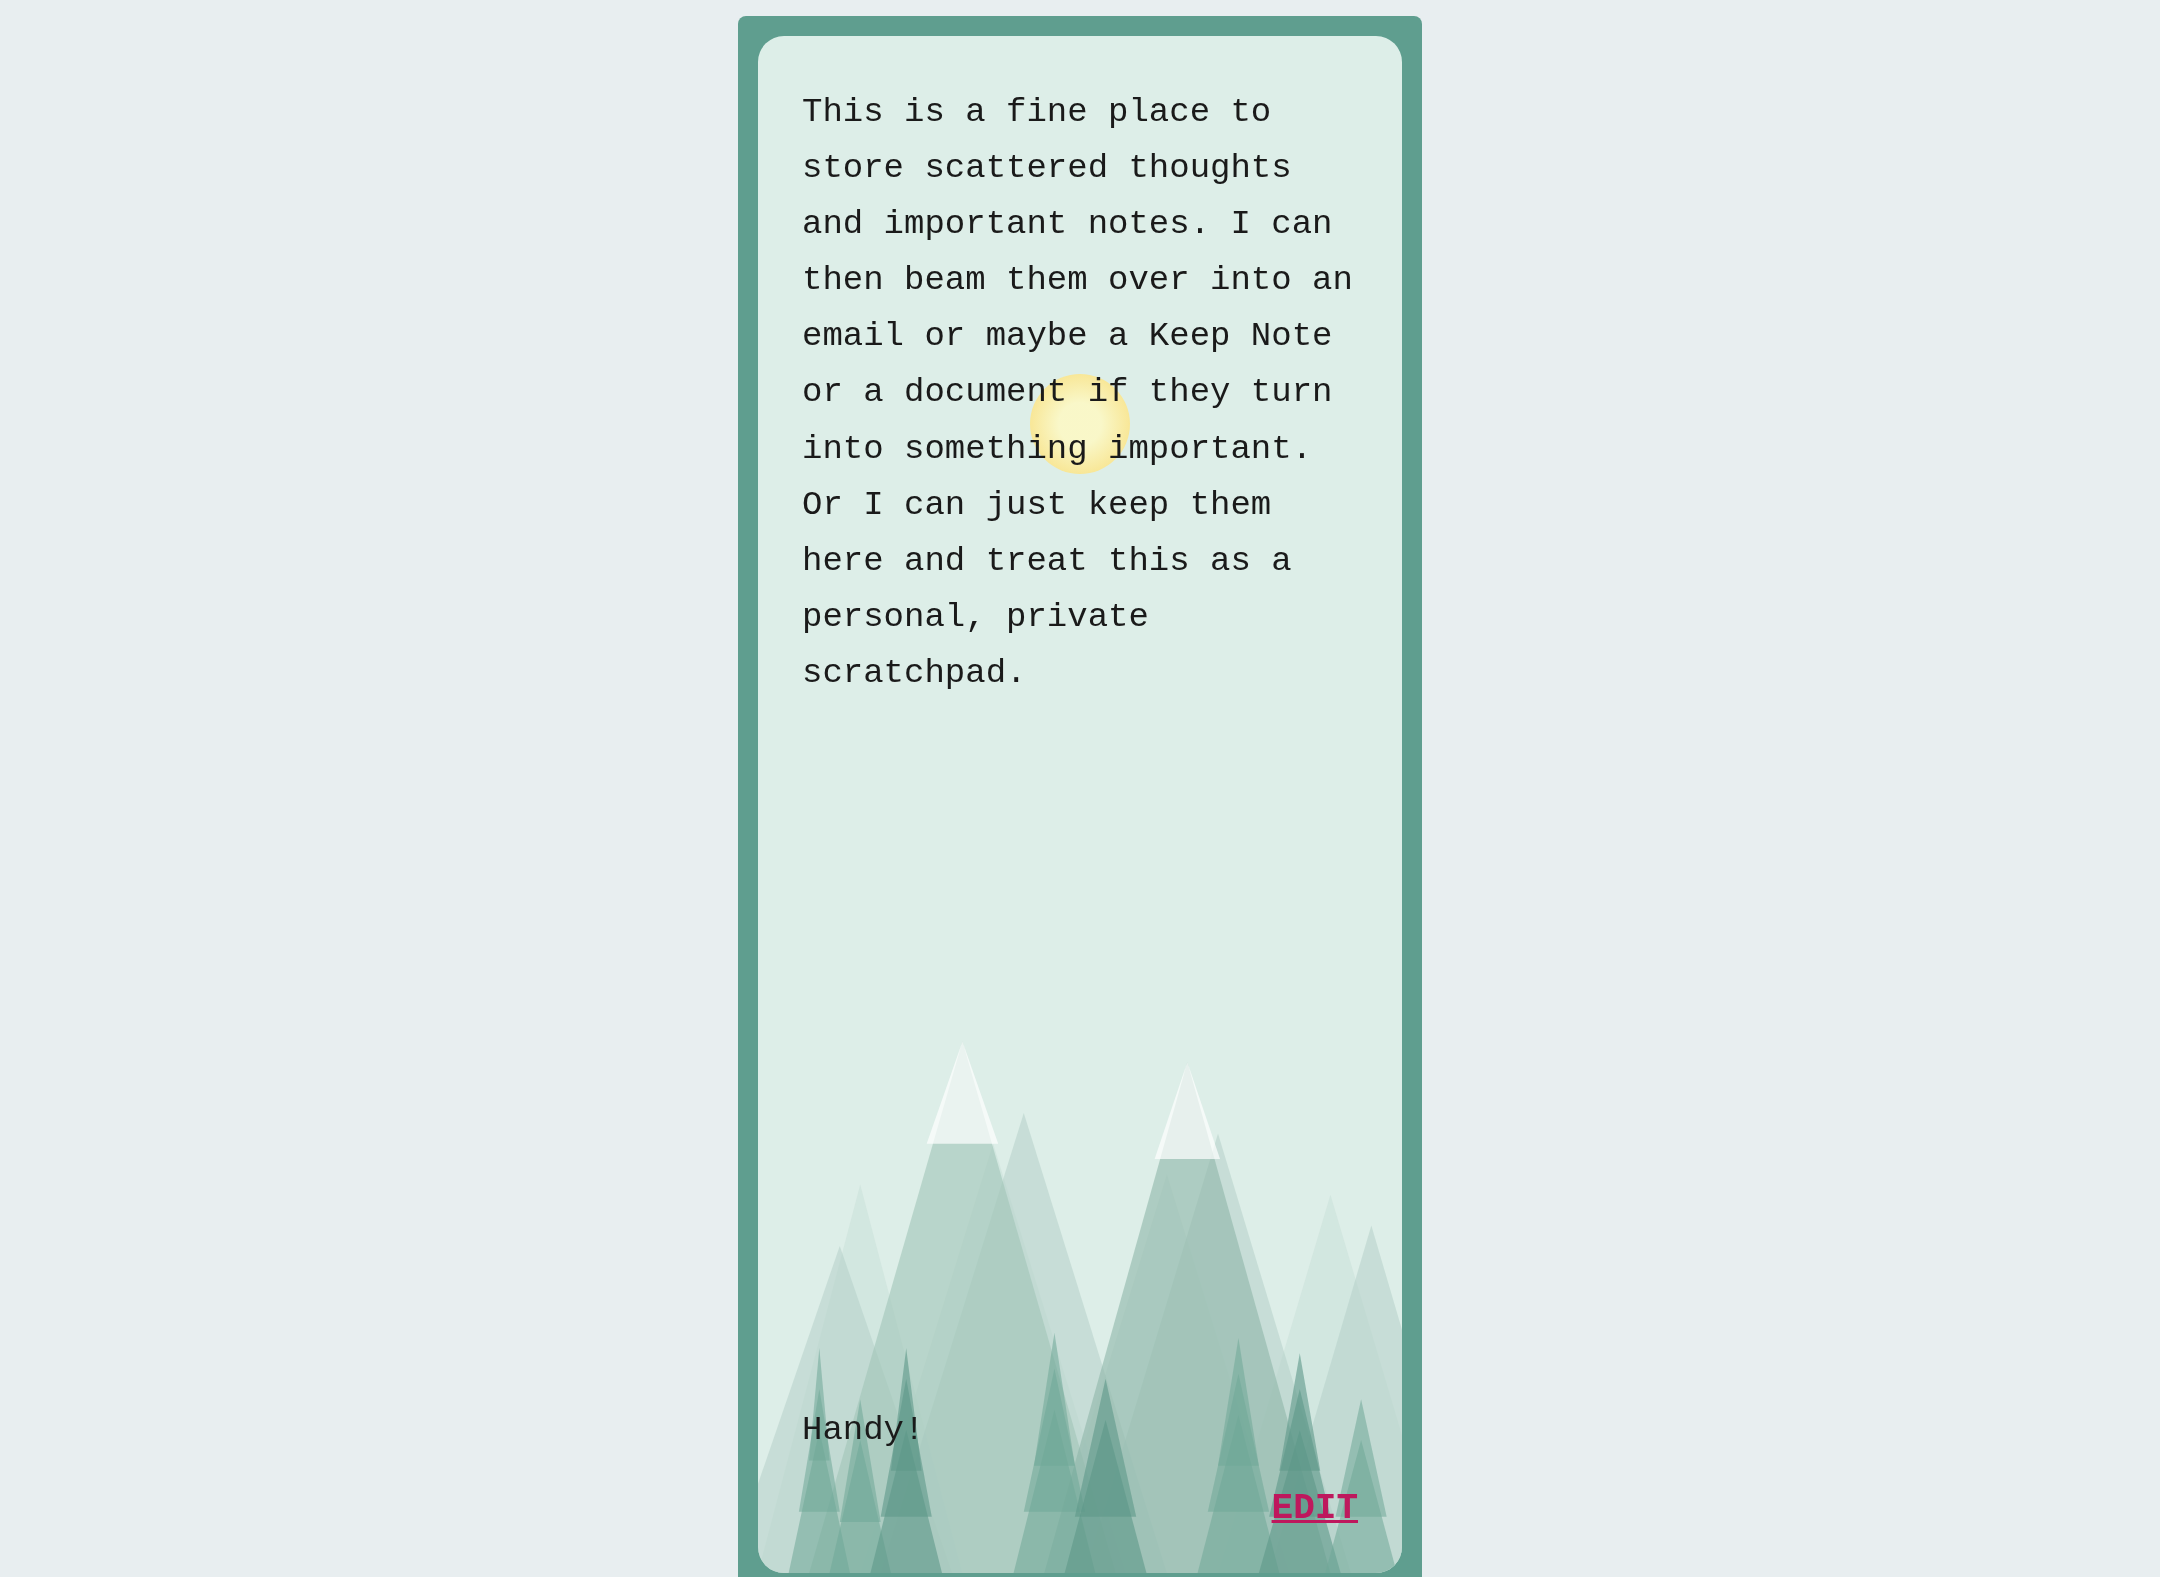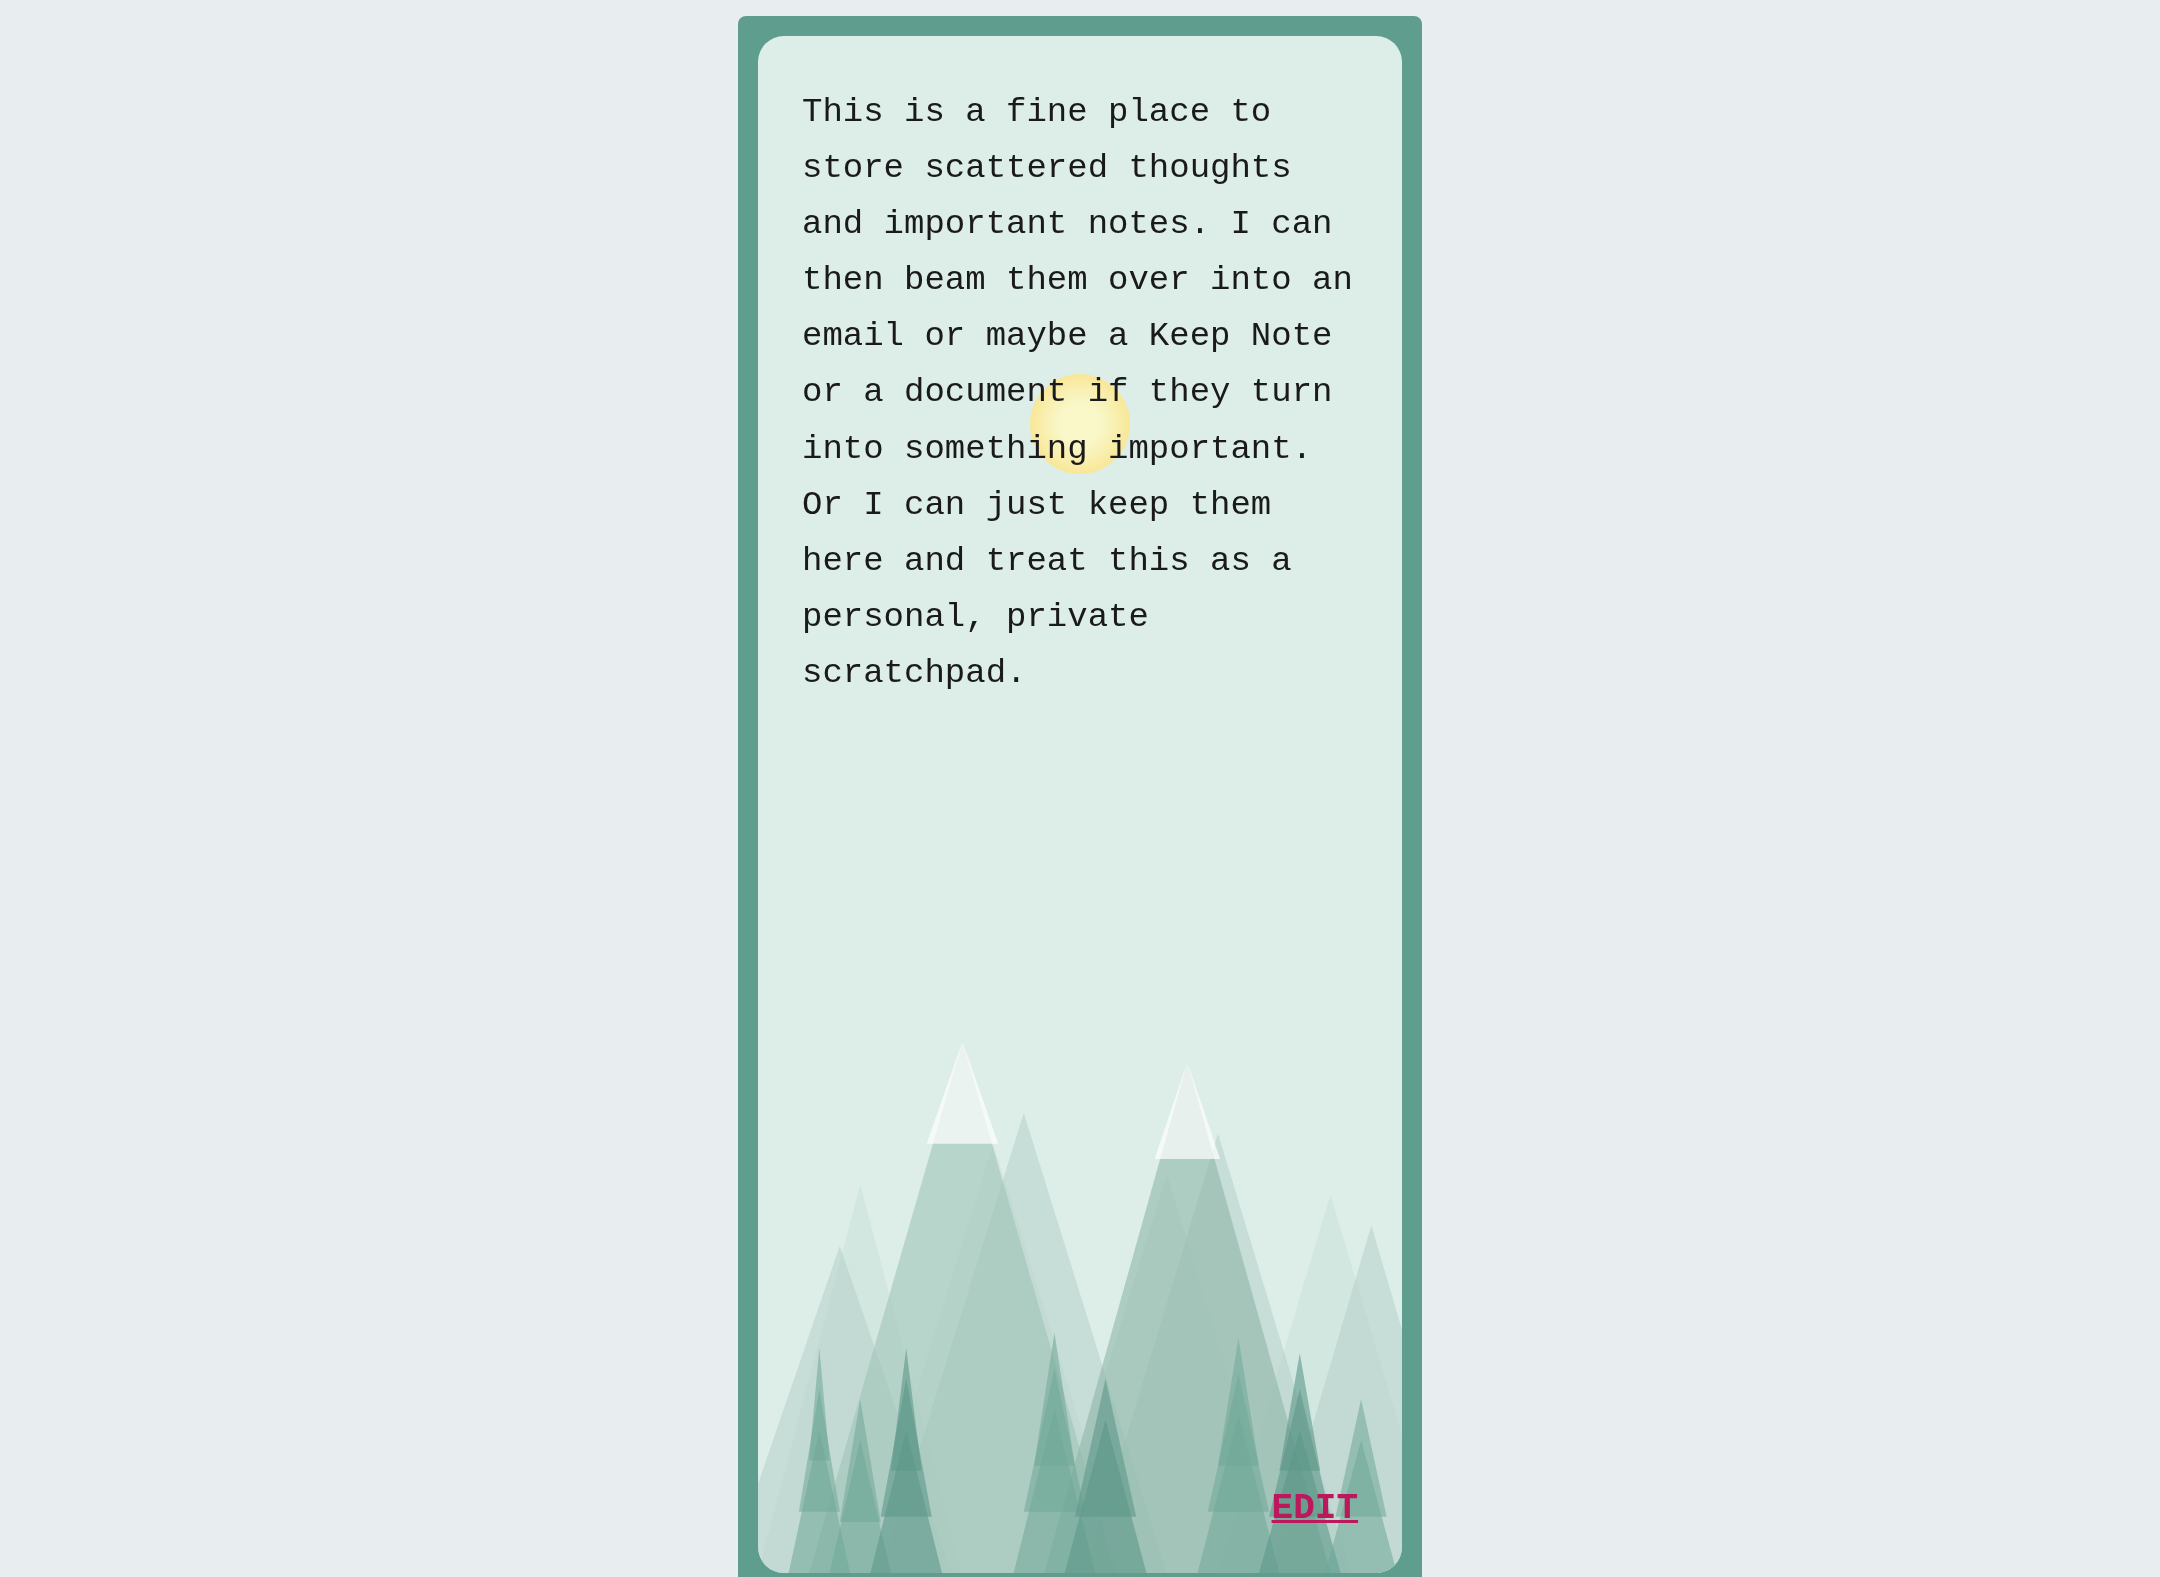--- a/index.html
+++ b/index.html
@@ -175,18 +175,19 @@
       <polygon points="420,1010 388,930 452,930" fill="white" opacity="0.15"></polygon>
     </svg>
 
     <div class="note-content">
       <div class="note-text">
         <p>This is a fine place to store scattered thoughts and important notes. I can then beam them over into an email or maybe a Keep Note or a document if they turn into something important. Or I can just keep them here and treat this as a personal, private scratchpad.</p>
       </div>
     </div>
 
     <div class="bottom-area">
+      <p class="handy-text">Handy!</p>
       <div style="height: 30px;"></div>
       <button class="edit-btn">EDIT</button>
     </div>
 
   </div>
 </div>
 
 </body></html>

